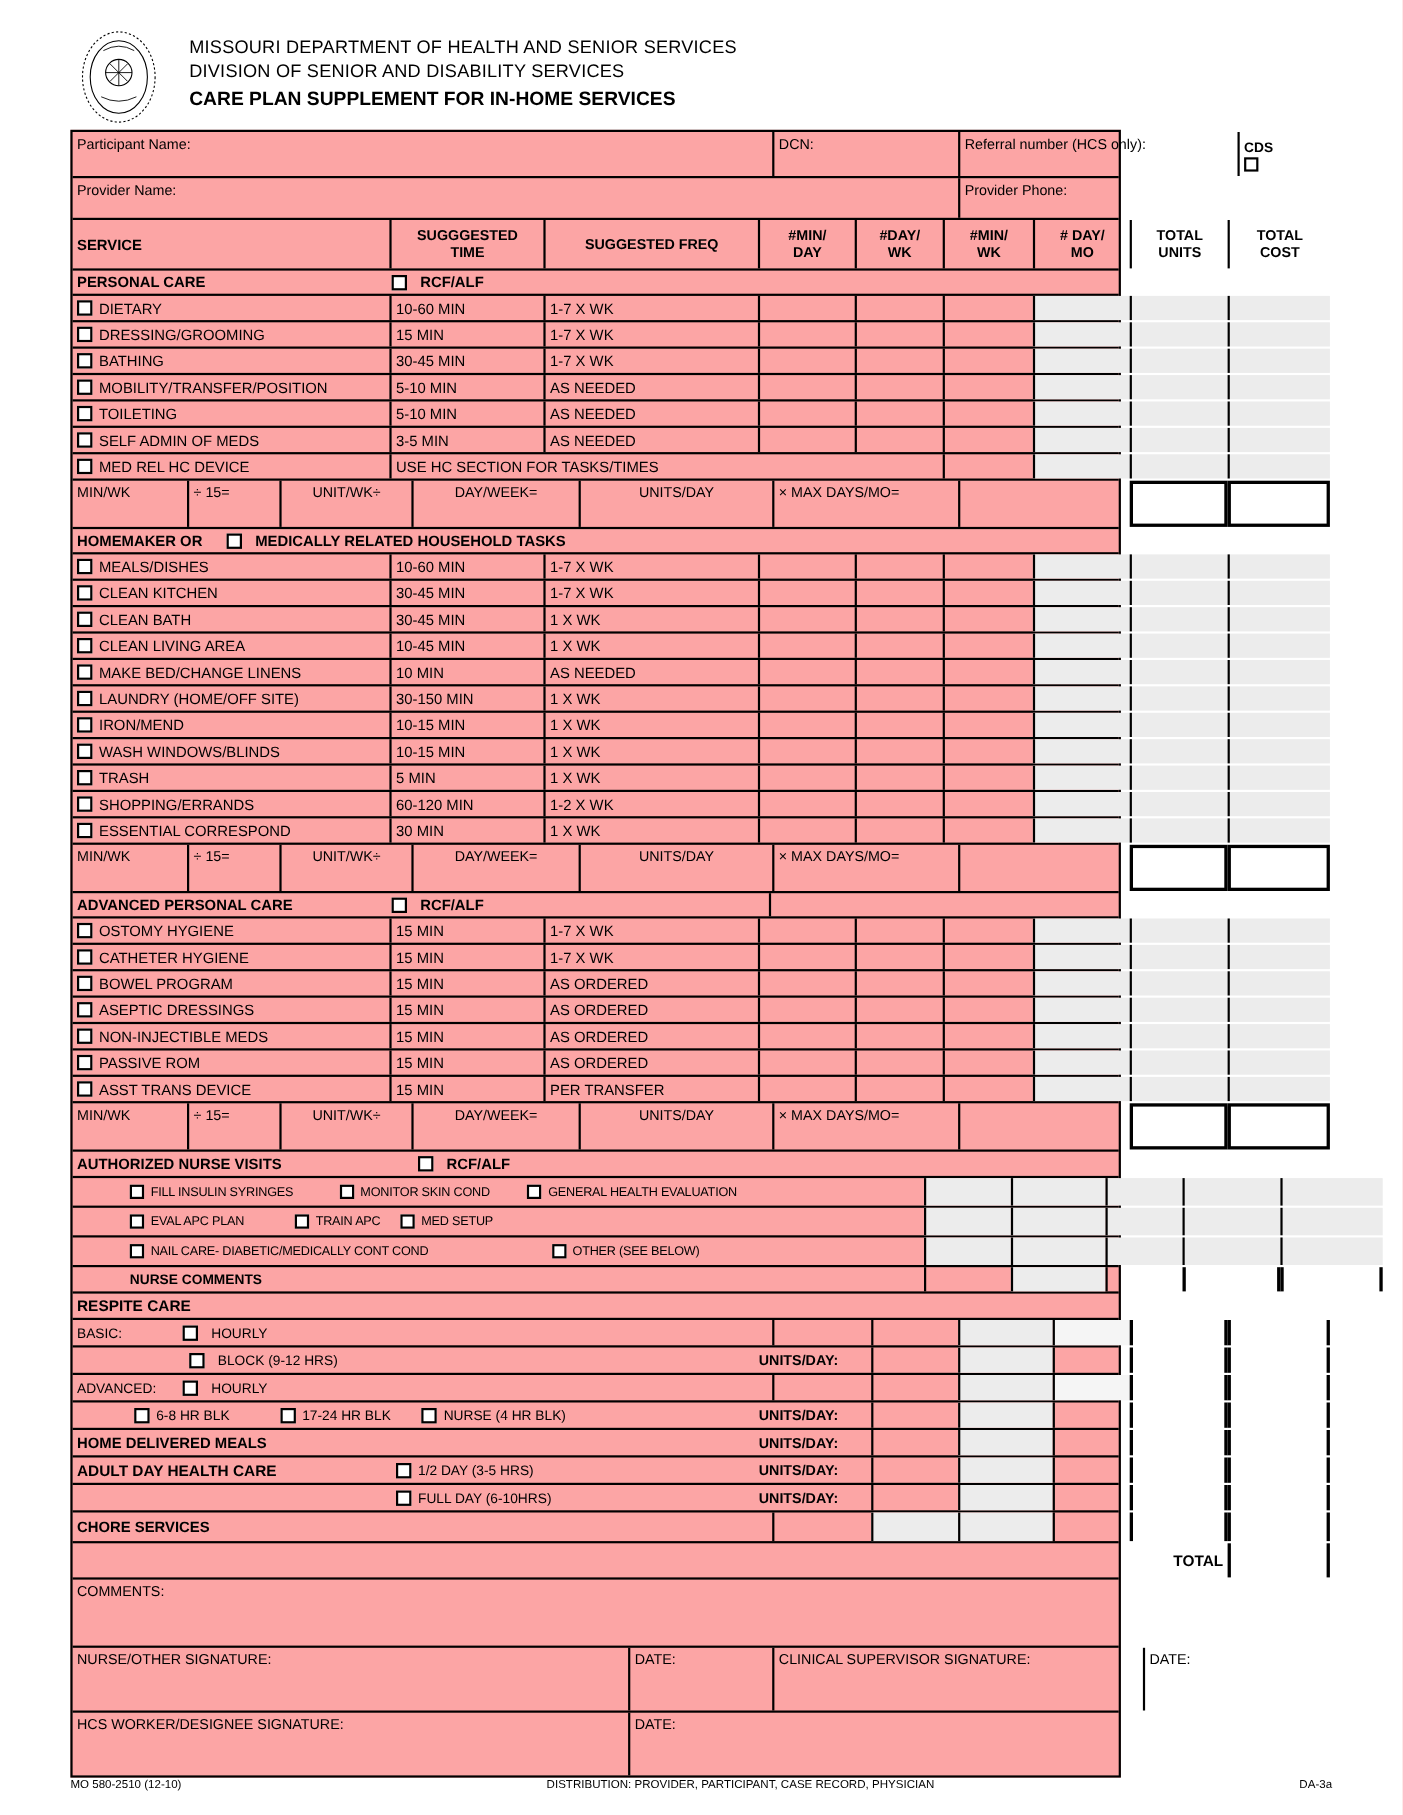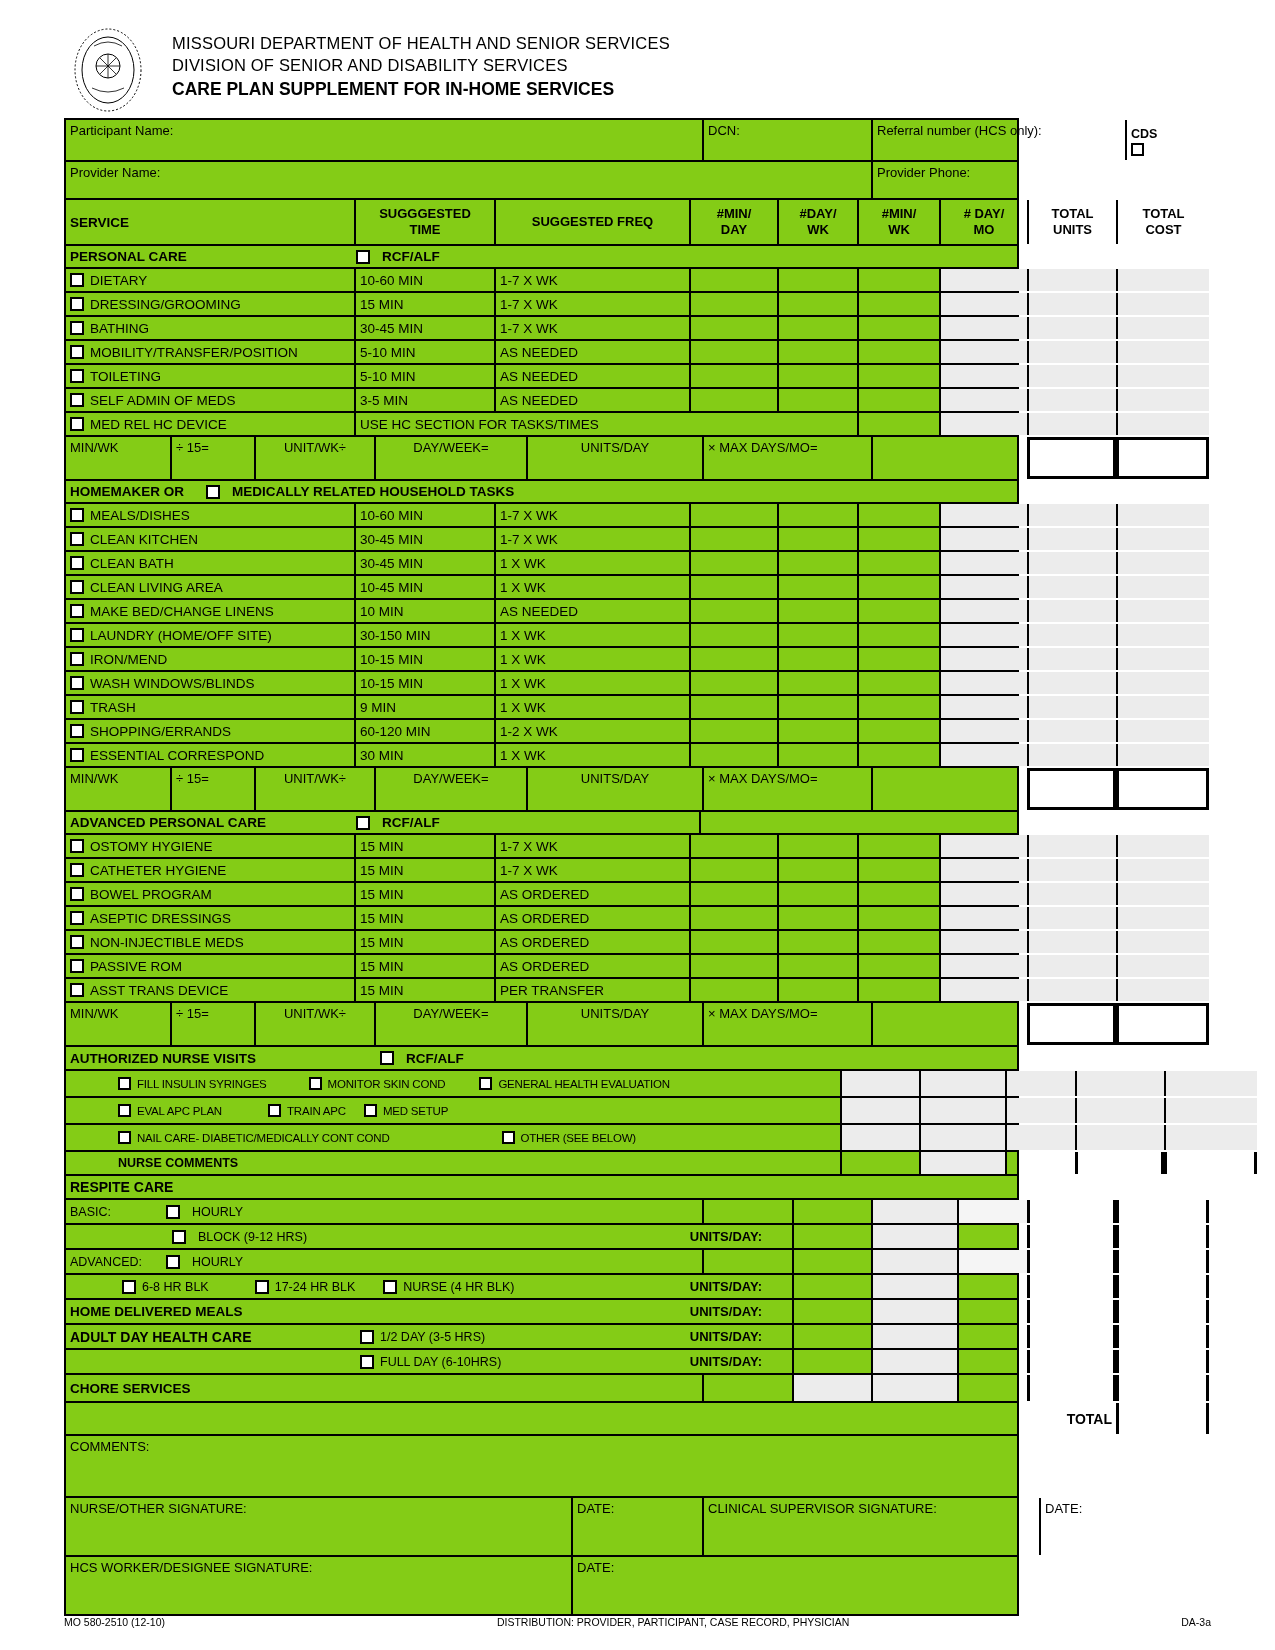--- a/index.html
+++ b/index.html
@@ -3,21 +3,21 @@
 <meta charset="utf-8">
 <style>
   html,body{margin:0;padding:0;background:#ffffff;}
   *{box-sizing:border-box;}
   body{font-family:"Liberation Sans","DejaVu Sans",sans-serif;color:#000;width:1275px;height:1650px;position:relative;-webkit-font-smoothing:antialiased;}
   .page-header{position:absolute;top:26px;left:72px;display:flex;align-items:flex-start;}
   .seal{width:72px;height:88px;flex:none;}
   .agency{margin-left:28px;padding-top:6px;}
   .agency .l1,.agency .l2{font-size:16.5px;letter-spacing:0.2px;line-height:1.35;}
   .agency .title{font-size:17.5px;font-weight:bold;line-height:1.4;}
-  .form-box{position:absolute;top:118px;left:64px;width:955px;border:2px solid #000;background:#84cc16;}
+  .form-box{position:absolute;top:118px;left:64px;width:955px;border:2px solid #000;background:#fca5a5;}
   .r{display:grid;border-top:2px solid #000;}
   .r:first-child{border-top:none;}
   .r > div{display:flex;align-items:center;padding:0 4px;border-left:2px solid #000;min-width:0;overflow:hidden;}
   .r > div:first-child{border-left:none;}
   .g-id1{grid-template-columns:636px 169px 254px 84px;height:40px;}
   .g-id2{grid-template-columns:805px 338px;height:38px;}
   .g-main{grid-template-columns:288px 140px 195px 88px 80px 82px 88px 89px 93px;}
   .g-sum{grid-template-columns:104px 84px 120px 152px 176px 169px 156px 89px 93px;height:44px;}
   .g-bot{grid-template-columns:636px 90px 79px 86px 70px 89px 93px;height:25px;}
   .g-nur{grid-template-columns:726px 79px 86px 70px 89px 93px;height:27px;padding-left:48px;}
@@ -350,21 +350,21 @@
       <div></div>
       <div class="sh"></div>
       <div class="sh"></div>
       <div class="sh"></div>
     </div>
   <div class="r g-main srow">
       <div>
         <span class="cb"></span>
         <span class="gap6">TRASH</span>
       </div>
-      <div>9 MIN</div>
+      <div>5 MIN</div>
       <div>1 X WK</div>
       <div></div>
       <div></div>
       <div></div>
       <div class="sh"></div>
       <div class="sh"></div>
       <div class="sh"></div>
     </div>
   <div class="r g-main srow">
       <div>

